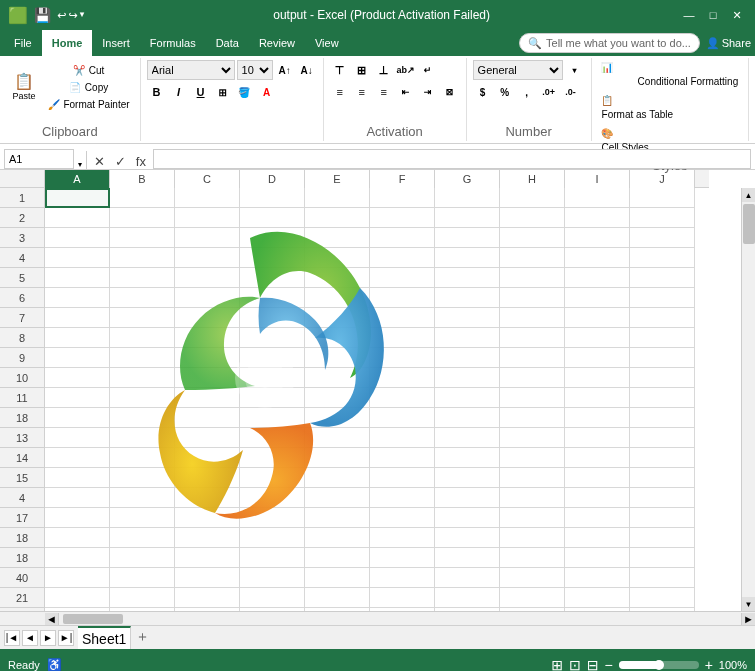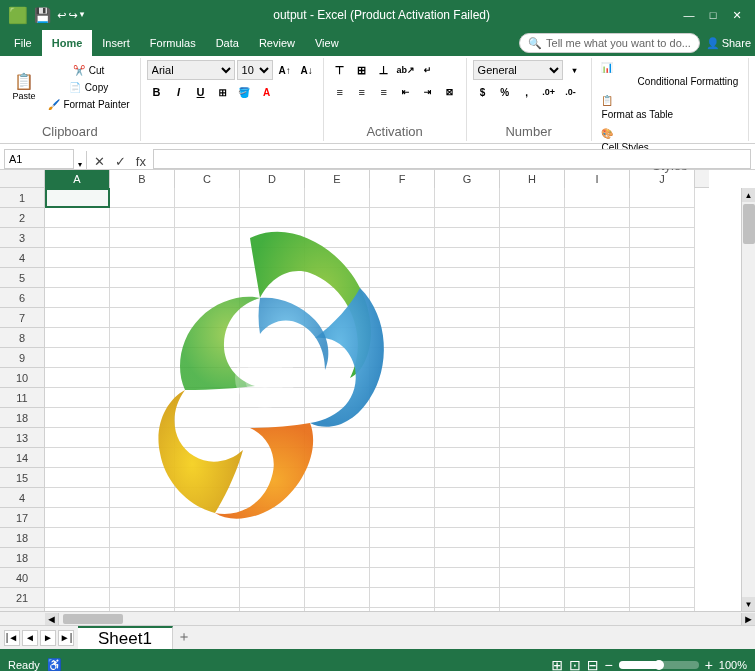--- a/index.html
+++ b/index.html
@@ -223,25 +223,25 @@
       display: flex; align-items: center;
       padding: 0 4px; gap: 2px;
     }
     .sheet-tab-nav-btn {
       width: 16px; height: 16px;
       border: 1px solid #ccc; background: white;
       cursor: pointer; font-size: 10px;
       display: flex; align-items: center; justify-content: center;
     }
     .sheet-tab {
-      padding: 0 20px;
+      padding: 0 4px;
       display: flex; align-items: center;
       cursor: pointer;
       border-right: 1px solid #d0d0d0;
-      font-size: 17px;
+      font-size: 14px;
       background: white;
       border-top: 2px solid #217346;
     }
     .sheet-tab:not(.active) {
       background: #f0f0f0;
       border-top: none;
     }
     .add-sheet-btn {
       width: 22px; height: 22px;
       display: flex; align-items: center; justify-content: center;

